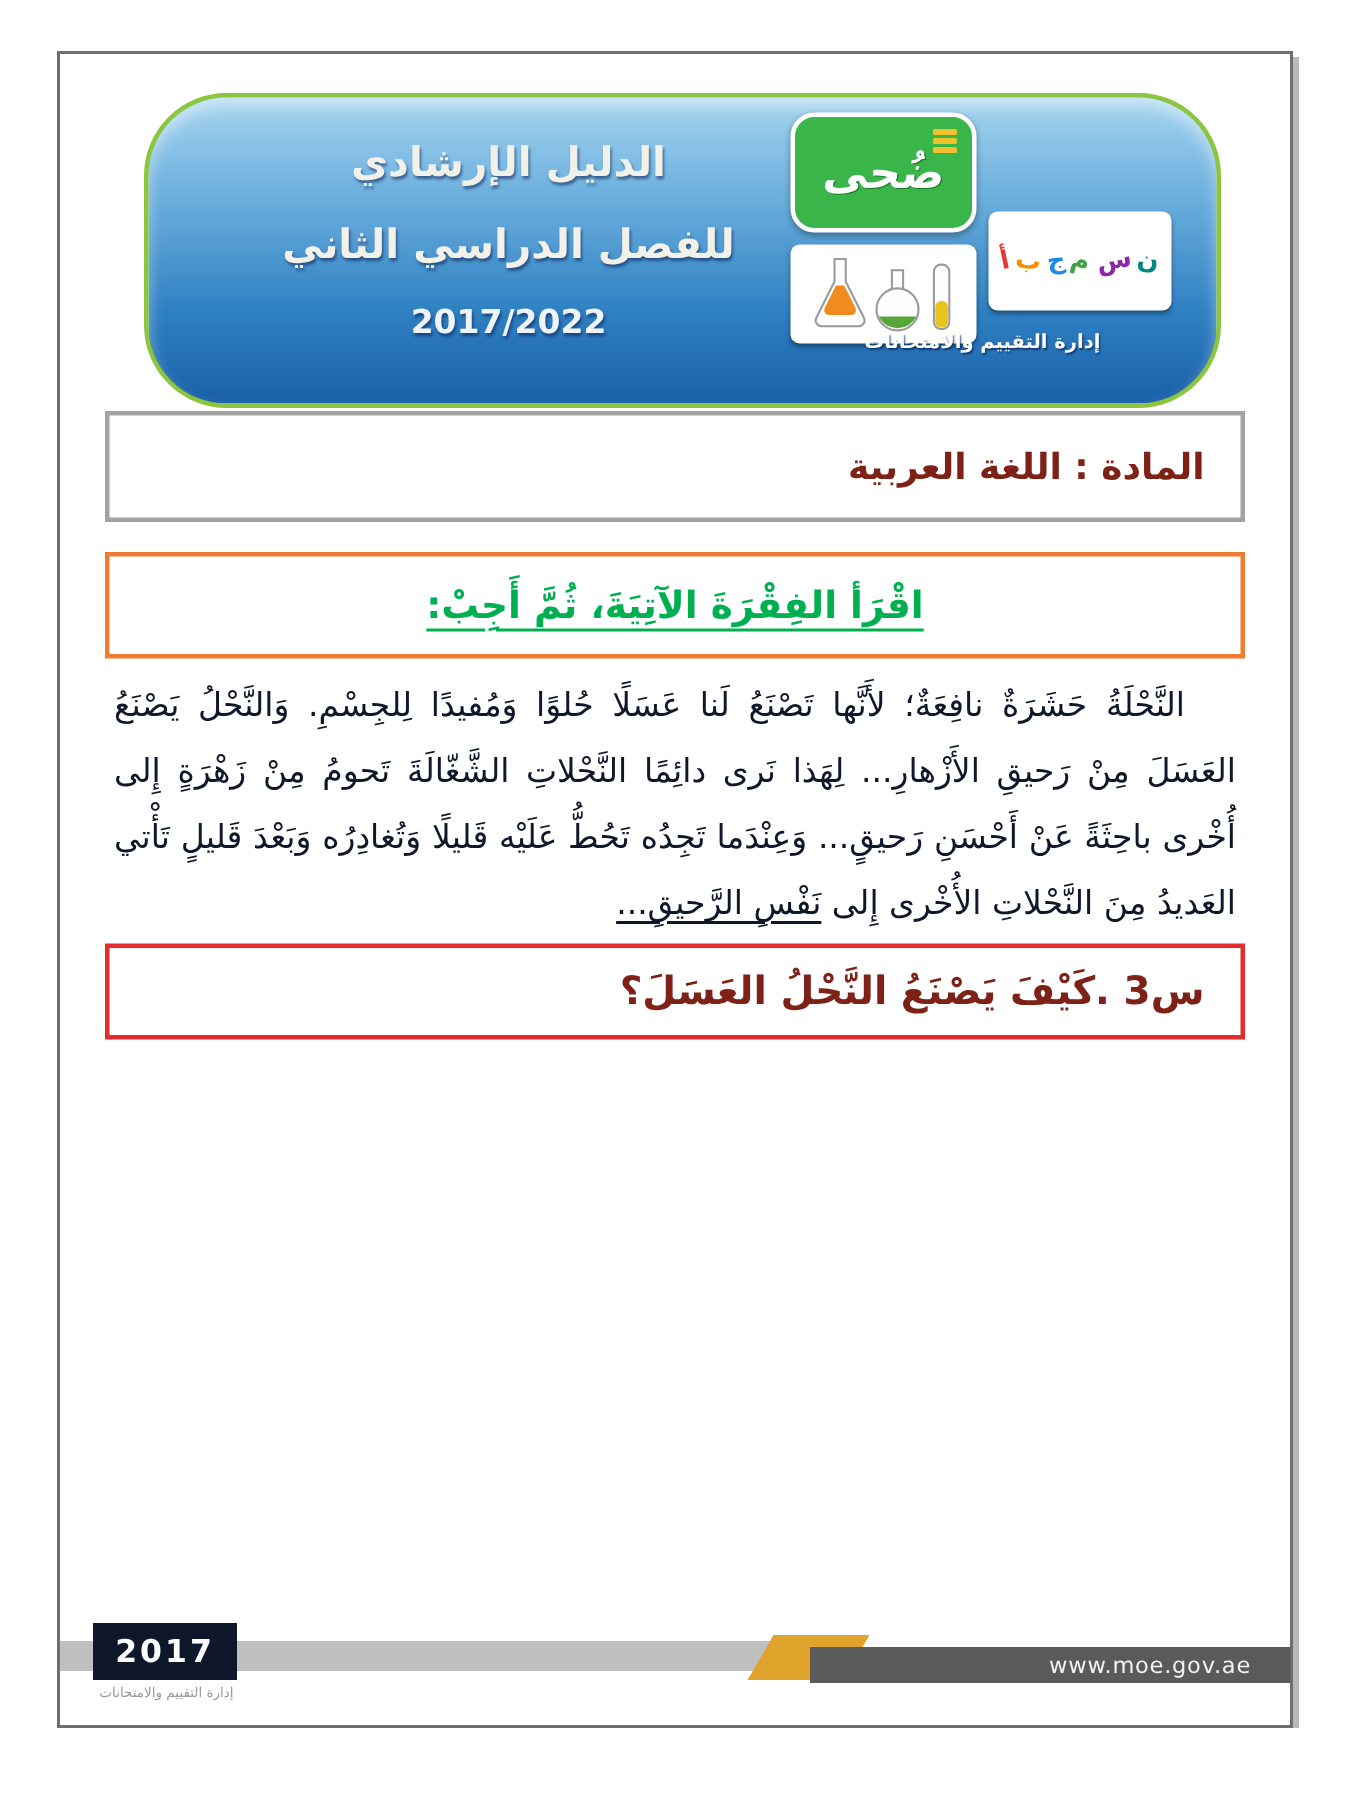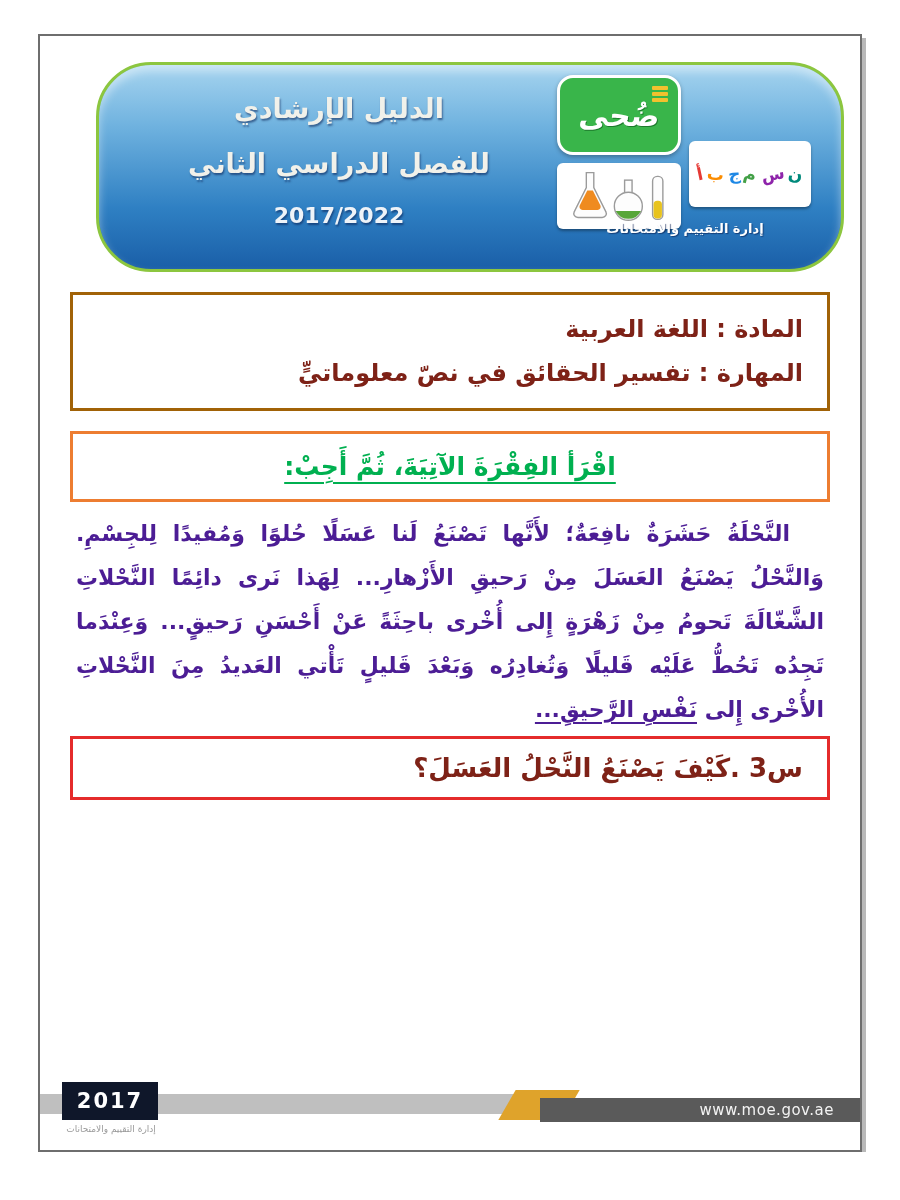--- a/index.html
+++ b/index.html
@@ -15,21 +15,21 @@
     margin: 34px auto 0 auto;
     background: #ffffff;
     border: 2px solid #6e6e6e;
     box-shadow: 4px 4px 0 #b9b9b9;
     overflow: hidden;
   }
 
   
   .banner {
     position: relative;
-    margin: 26px 16px 0 56px;
+    margin: 26px 46px 0 56px;
     height: 210px;
     border: 3px solid #8CC63F;
     border-radius: 55px;
     background: linear-gradient(180deg, #a6d4ef 0%, #6fb2df 30%, #2f80c3 70%, #1a5fa8 100%);
     box-shadow: inset 0 6px 10px rgba(255,255,255,0.45);
   }
   .banner-text {
     position: absolute;
     top: 28px;
     left: 30px;
@@ -121,22 +121,22 @@
     text-align: center;
     color: #ffffff;
     font-size: 13px;
     font-weight: bold;
     direction: rtl;
     text-shadow: 1px 1px 1px rgba(10,30,80,0.6);
   }
 
   
   .info-box {
-    margin: 20px 30px 0 30px;
-    border: 3px solid #a16207;
+    margin: 2px 30px 0 30px;
+    border: 3px solid #a3a3a3;
     padding: 12px 24px 12px 12px;
     direction: rtl;
     text-align: right;
   }
   .info-box div {
     color: #7E2217;
     font-weight: bold;
     font-size: 24px;
     line-height: 1.85;
   }
@@ -157,22 +157,22 @@
     text-decoration-thickness: 2px;
     text-underline-offset: 7px;
   }
 
   
   .passage {
     margin: 10px 36px 0 36px;
     direction: rtl;
     text-align: justify;
     font-size: 22px;
-    font-weight: bold;
-    color: #4c1d95;
+    font-weight: normal;
+    color: #0f172a;
     line-height: 2.0;
     text-indent: 34px;
   }
   .passage .underlined {
     text-decoration: underline;
     text-decoration-thickness: 2px;
     text-underline-offset: 5px;
   }
 
   
@@ -320,21 +320,20 @@
         <span class="ltr4">س</span>
         <span class="ltr5">ن</span>
       </div>
 
       <div class="logo-caption">إدارة التقييم والامتحانات</div>
     </div>
   </div>
 
   <div class="info-box">
     <div>المادة : اللغة العربية</div>
-    <div>المهارة : تفسير الحقائق في نصّ معلوماتيٍّ</div>
   </div>
 
   <div class="instruction-box">
     <span class="instruction-heading">اقْرَأ الفِقْرَةَ الآتِيَةَ، ثُمَّ أَجِبْ:</span>
   </div>
 
   <p class="passage"><span>النَّحْلَةُ حَشَرَةٌ نافِعَةٌ؛ لأَنَّها تَصْنَعُ لَنا عَسَلًا حُلوًا وَمُفيدًا لِلجِسْمِ. وَالنَّحْلُ يَصْنَعُ العَسَلَ مِنْ رَحيقِ الأَزْهارِ... لِهَذا نَرى دائِمًا النَّحْلاتِ الشَّغّالَةَ تَحومُ مِنْ زَهْرَةٍ إِلى أُخْرى باحِثَةً عَنْ أَحْسَنِ رَحيقٍ... وَعِنْدَما تَجِدُه تَحُطُّ عَلَيْه قَليلًا وَتُغادِرُه وَبَعْدَ قَليلٍ تَأْتي العَديدُ مِنَ النَّحْلاتِ الأُخْرى إِلى </span><span class="underlined">نَفْسِ الرَّحيقِ...</span></p>
 
   <div class="question-box">
     <div>س3 .كَيْفَ يَصْنَعُ النَّحْلُ العَسَلَ؟</div>

